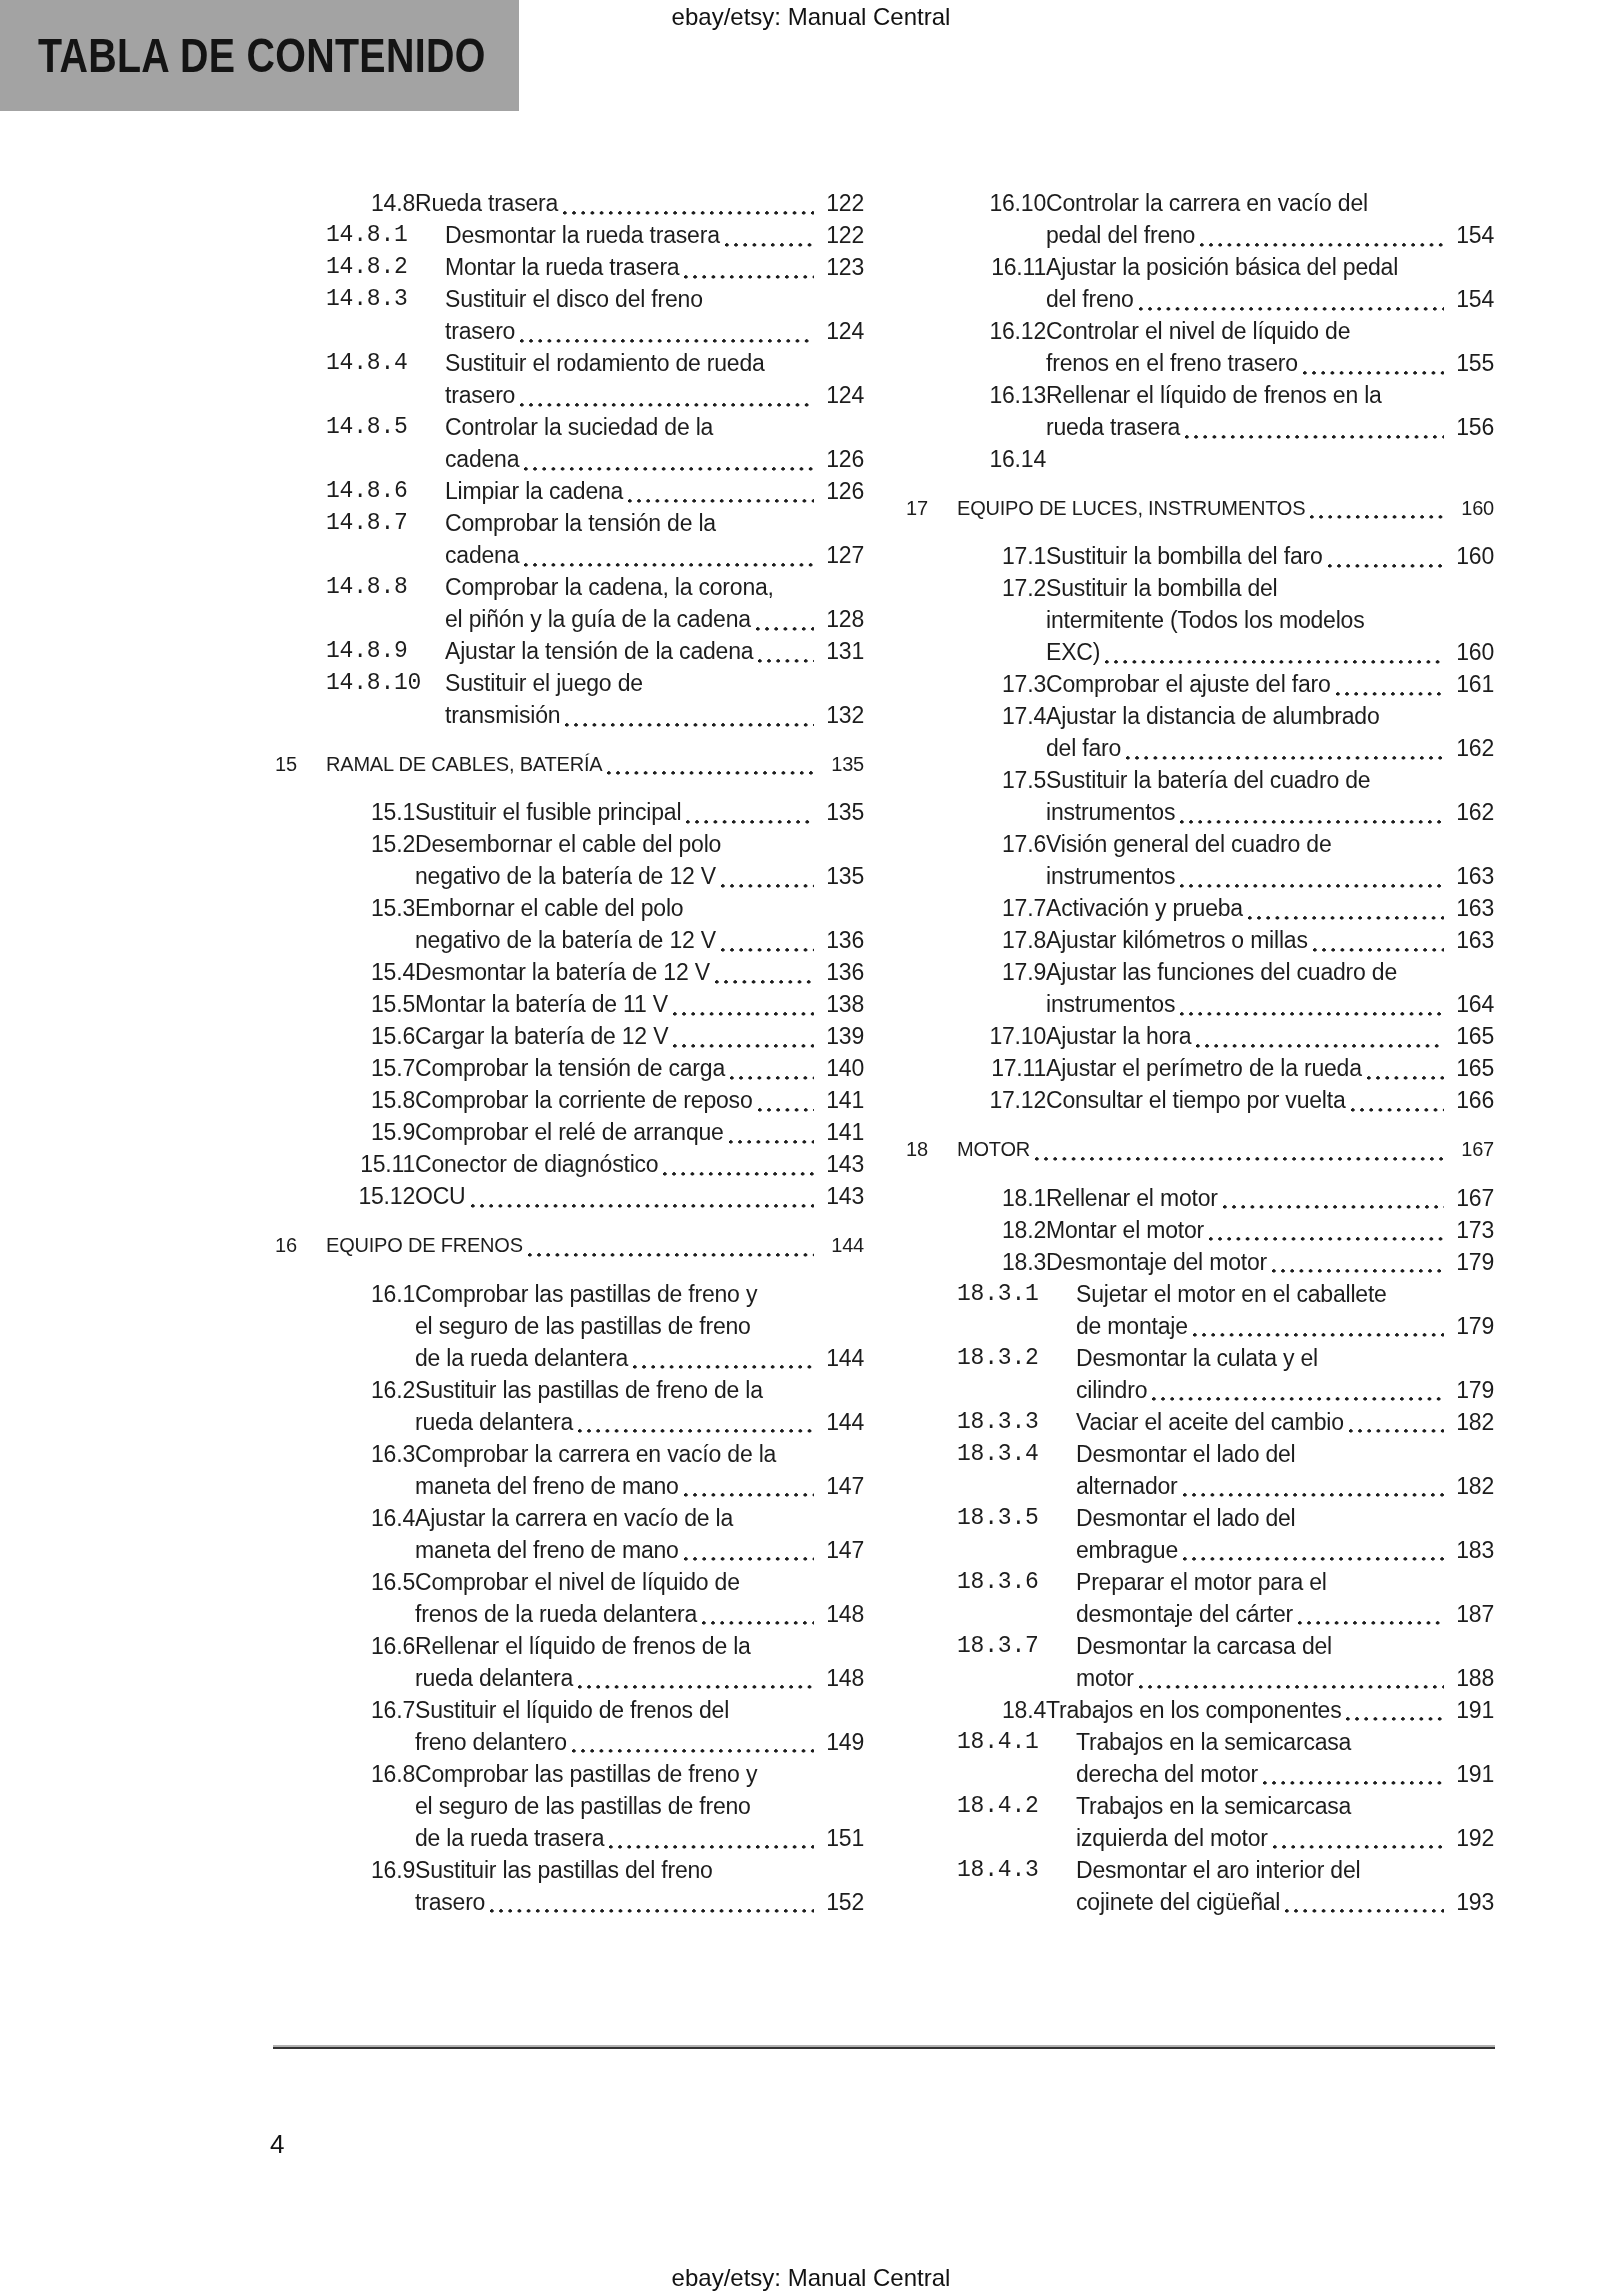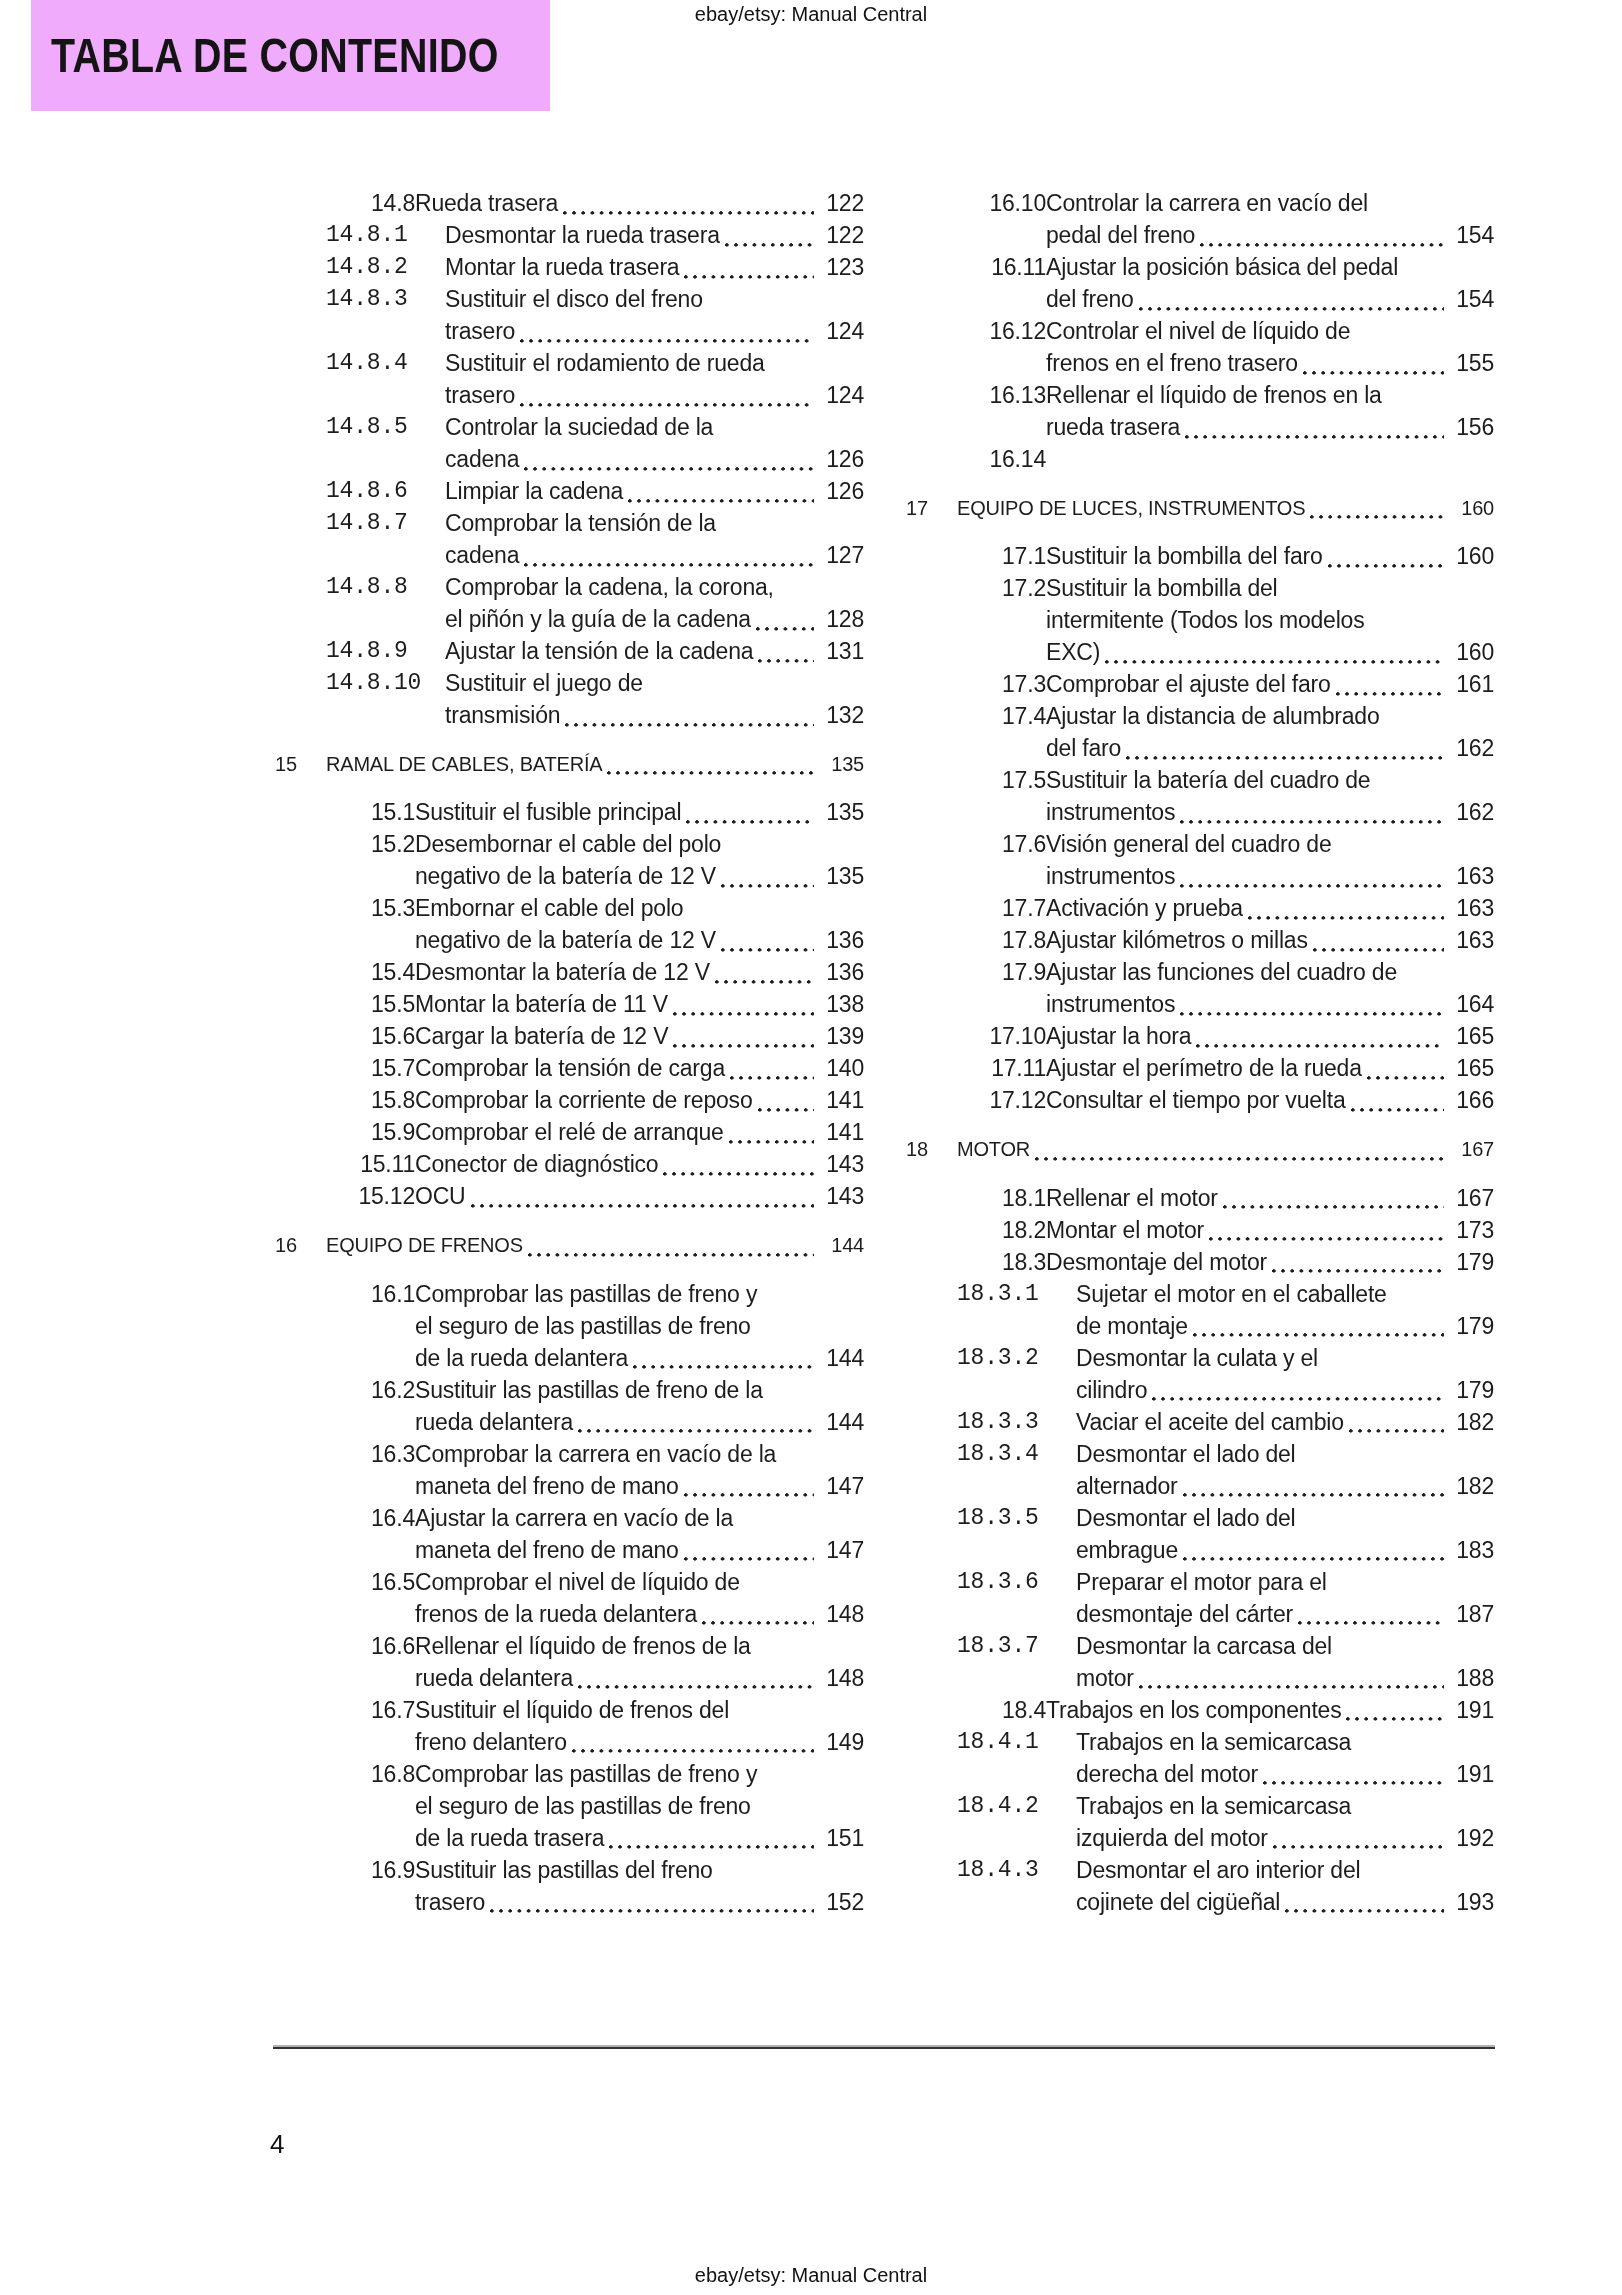--- a/index.html
+++ b/index.html
@@ -10,33 +10,32 @@
     font-family: "Liberation Sans", "DejaVu Sans", sans-serif;
     color: #1d1d1d;
     overflow: hidden;
   }
   .page { position: absolute; inset: 0; background: #ffffff; }
 
   
   .heading-box {
     position: absolute; left: 0; top: 0;
     width: 519px; height: 111px;
-    background: #f0abfc;
+    background: #a3a3a3;
     display: flex; align-items: center;
-    padding-left: 20px;
-    margin-left: 31px;
+    padding-left: 38px;
   }
   .heading-text {
     font-size: 48px; font-weight: 700; color: #141414;
     letter-spacing: 0.4px; white-space: nowrap;
     transform: scaleX(0.82); transform-origin: left center;
   }
   .doc-title {
     position: absolute; left: 0; width: 100%;
-    text-align: center; font-size: 20px; color: #121212;
+    text-align: center; font-size: 24px; color: #121212;
   }
   .doc-title.top { top: 2.5px; }
   .doc-title.bottom { top: 2264px; }
 
   
   .col {
     position: absolute; top: 187px;
     font-size: 23px; line-height: 32px;
     letter-spacing: -0.2px;
   }

